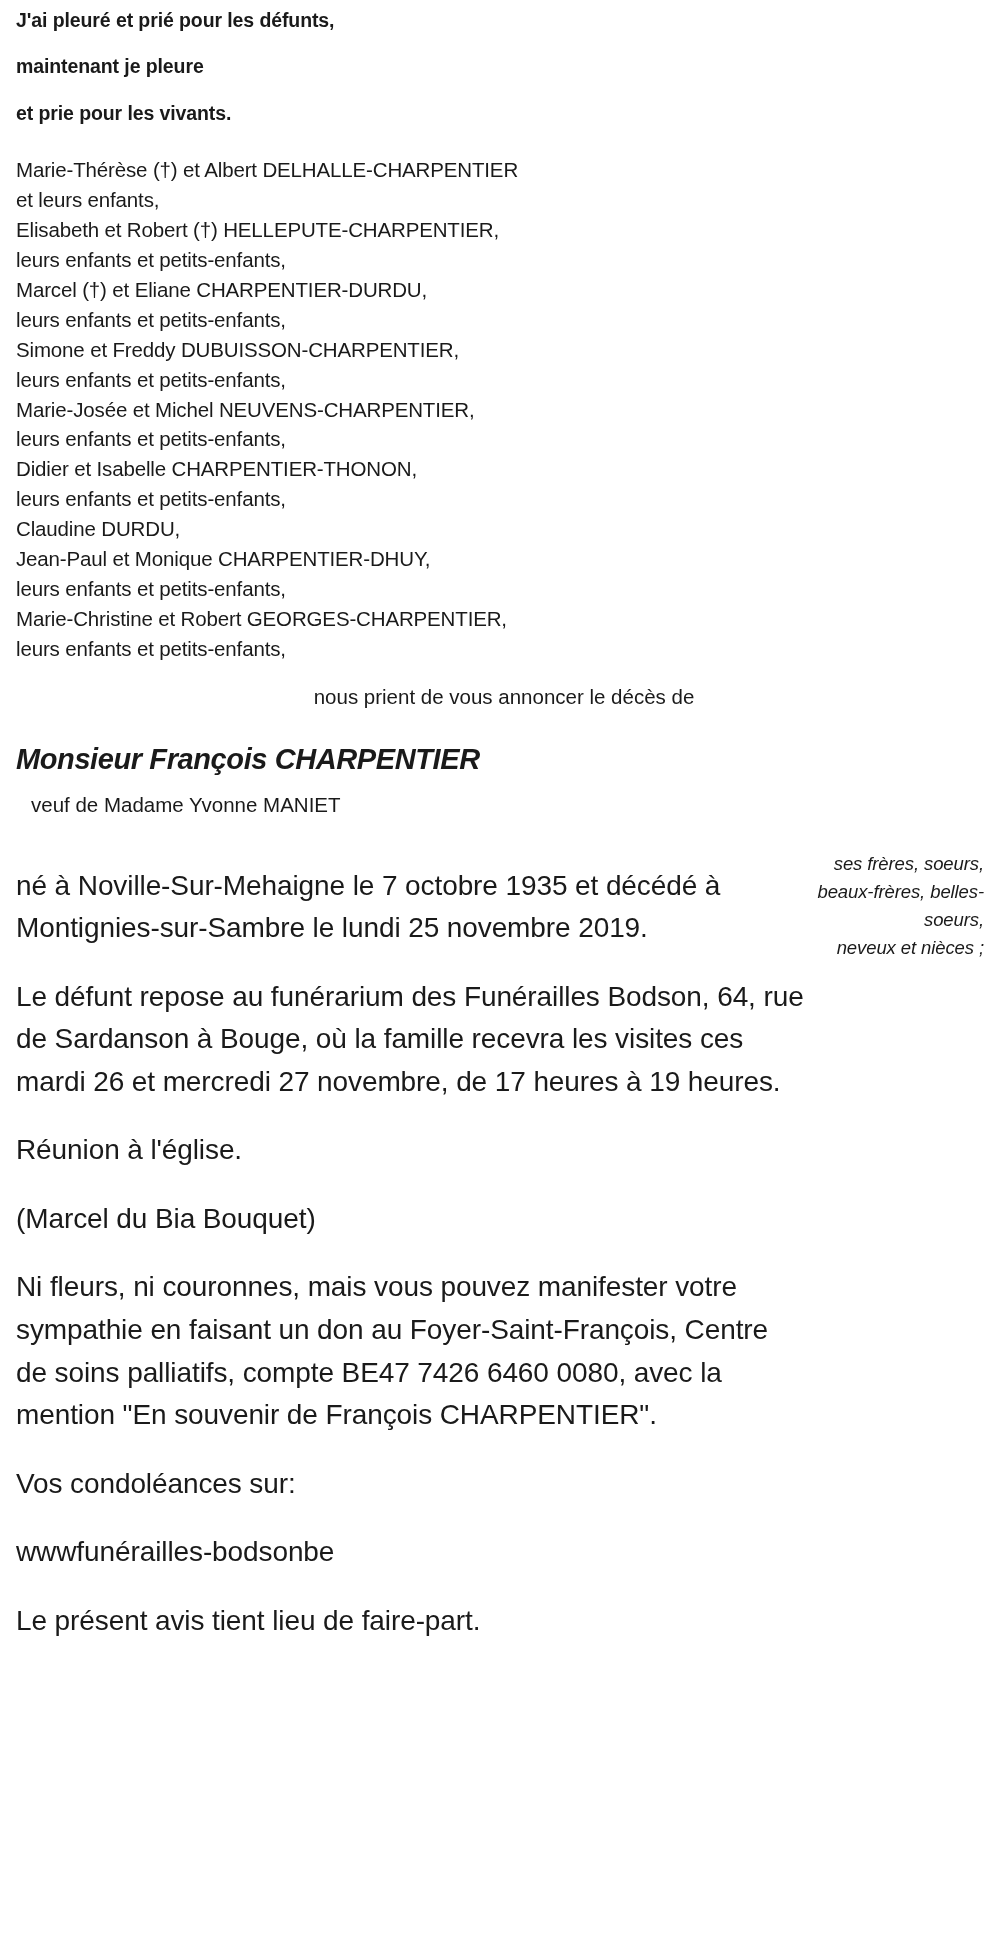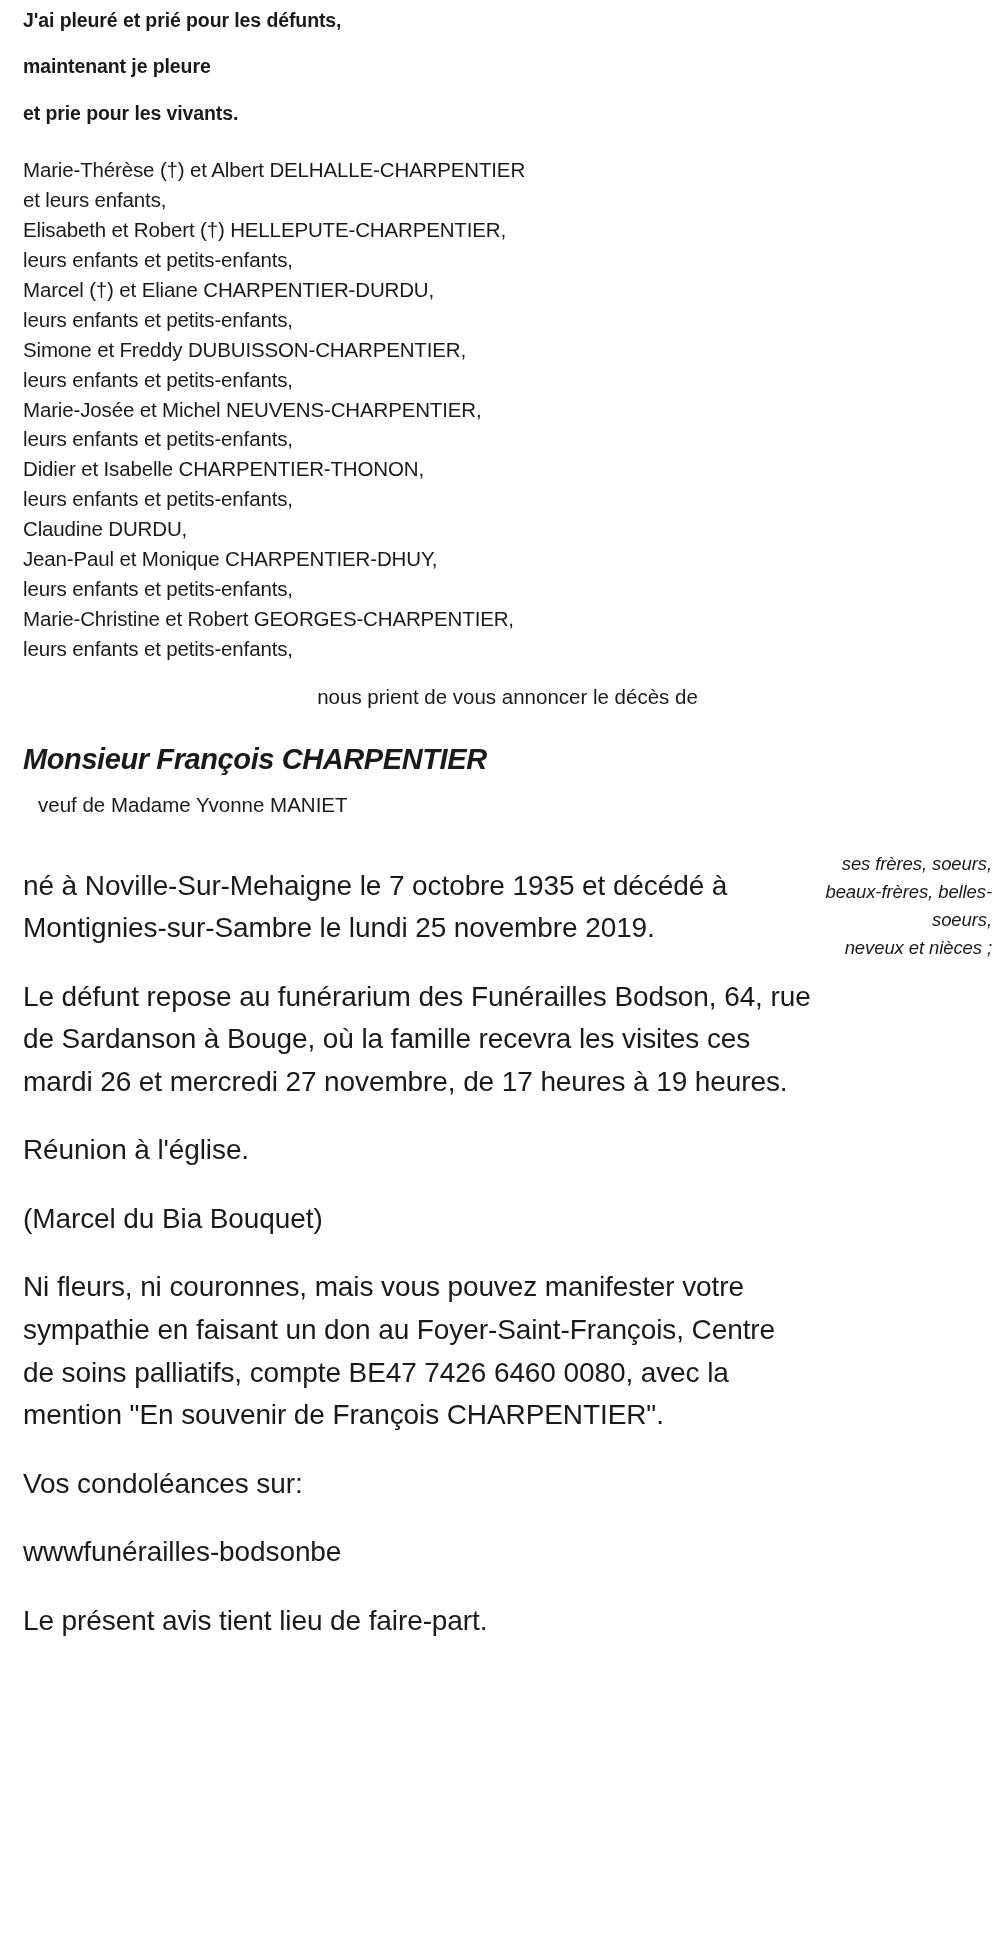--- a/index.html
+++ b/index.html
@@ -11,21 +11,21 @@
   body {
     width: 1000px;
     min-height: 1949px;
     font-family: "Liberation Sans", "DejaVu Sans", sans-serif;
     color: #1a1a1a;
     -webkit-font-smoothing: antialiased;
   }
   .page {
     width: 1000px;
     box-sizing: border-box;
-    padding: 0 8px 0 23px;
+    padding: 0 8px 0 16px;
     position: relative;
   }
 
   
   .epigraph {
     padding-top: 8px;
   }
   .epigraph-line {
     font-size: 19.5px;
     font-weight: bold;
@@ -46,21 +46,21 @@
     margin: 0;
     white-space: nowrap;
   }
   .family-line.sub {
     
   }
 
   
   .relatives {
     position: absolute;
-    right: 0px;
+    right: 8px;
     top: 695px;
     width: 330px;
     text-align: right;
     font-style: italic;
     font-size: 18.5px;
     line-height: 1.52;
     letter-spacing: -0.1px;
   }
   .relatives p { margin: 0; }
 

